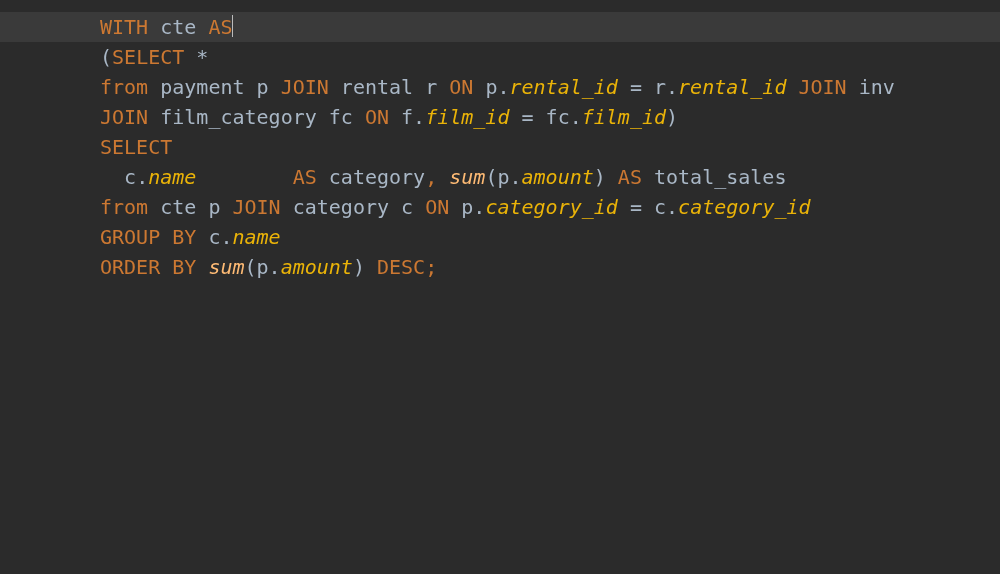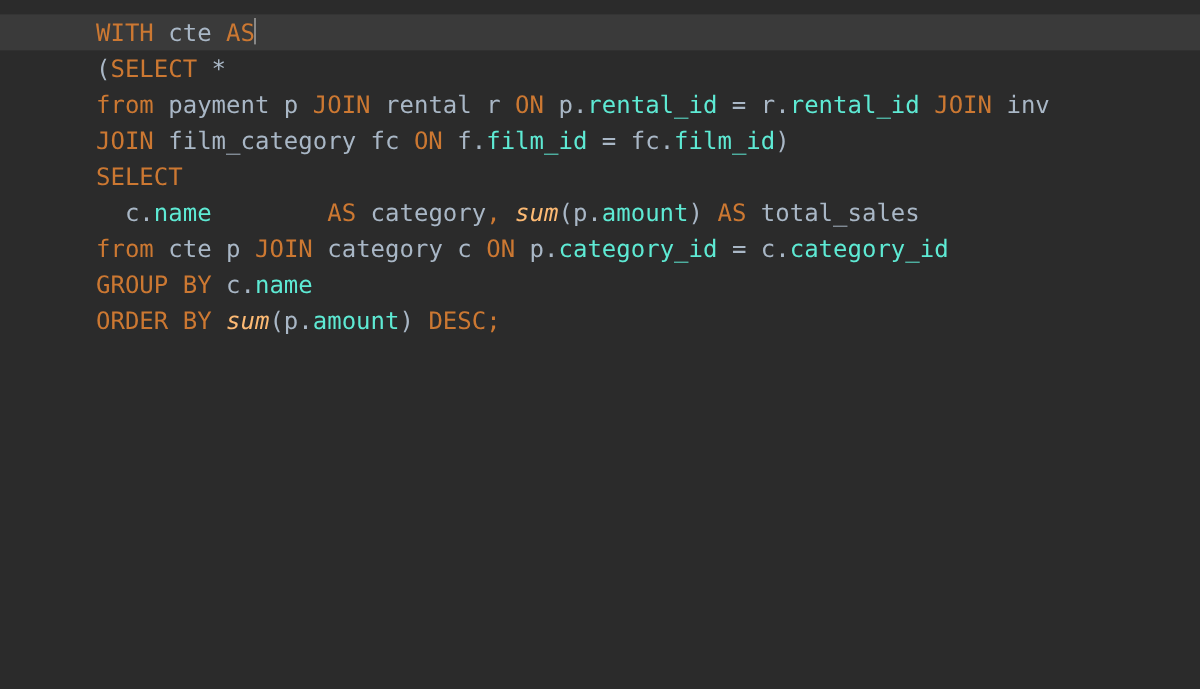--- a/index.html
+++ b/index.html
@@ -10,40 +10,40 @@
     background: #2b2b2b;
     overflow: hidden;
     font-family: "Menlo", "Consolas", "DejaVu Sans Mono", monospace;
     font-size: 20px;
     line-height: 30px;
     color: #a9b7c6;
   }
   .editor {
     position: relative;
     padding-top: 12px;
-    padding-left: 80px;
+    padding-left: 100px;
     white-space: pre;
   }
   .line {
     height: 30px;
     position: relative;
   }
   .line-current {
     position: absolute;
     left: 0;
     top: 12px;
     width: 100%;
     height: 30px;
     background: #3a3a3a;
     pointer-events: none;
   }
   .tok-kw      { color: #cc7832; }  
   .tok-text    { color: #a9b7c6; }  
   .tok-star    { color: #a9b7c6; }
-  .tok-col     { color: #5eead4; }  
+  .tok-col     { color: #eab308; font-style: italic; }  
   .tok-fn      { color: #fdba74; font-style: italic; } 
   .tok-paren   { color: #a9b7c6; }
   .caret {
     display: inline-block;
     width: 1px;
     height: 22px;
     background: #bbbbbb;
     vertical-align: -3px;
     margin-left: 0px;
   }

